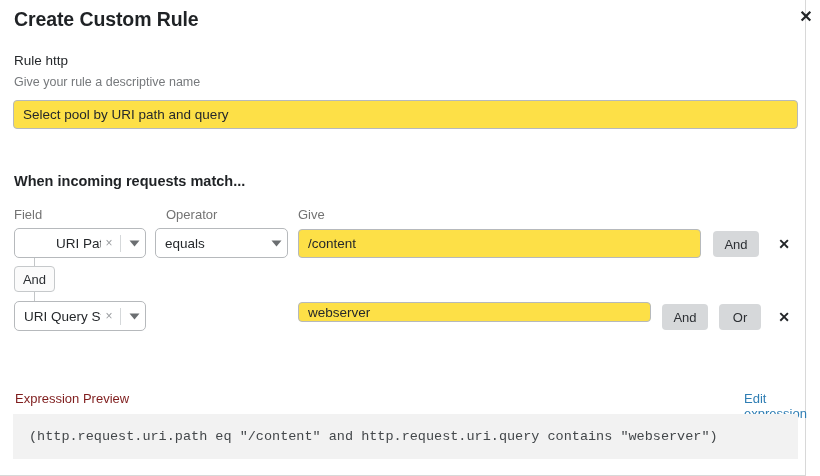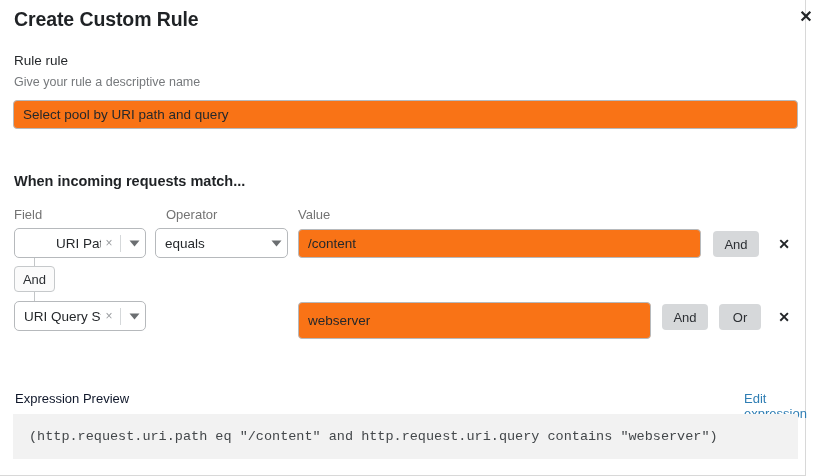--- a/index.html
+++ b/index.html
@@ -56,21 +56,21 @@
   .field-sublabel {
     position: absolute;
     font-size: 12.5px;
     color: #76797c;
   }
   .text-input {
     position: absolute;
     box-sizing: border-box;
     border: 1px solid #b6b9bc;
     border-radius: 4px;
-    background: #f97316;
+    background: #fde047;
     font-family: "Liberation Sans", sans-serif;
     font-size: 13.5px;
     color: #25282b;
     padding: 0 9px;
     outline: none;
   }
   .rule-name-input {
     left: 13px;
     top: 100px;
     width: 785px;
@@ -134,21 +134,21 @@
     cursor: pointer;
   }
   .caret svg { display: block; }
 
   .field-select-1 { left: 14px; top: 228px; width: 132px; padding-left: 32px; }
   .field-select-2 { left: 14px; top: 301px; width: 132px; }
   .op-select-1 { left: 155px; top: 228px; width: 133px; }
   .op-select-2 { left: 155px; top: 301px; width: 133px; }
 
   .value-input-1 { left: 298px; top: 229px; width: 403px; height: 29px; }
-  .value-input-2 { left: 298px; top: 302px; width: 353px; height: 37px; }
+  .value-input-2 { left: 298px; top: 302px; width: 353px; height: 20px; }
 
   .logic-btn {
     position: absolute;
     box-sizing: border-box;
     height: 26px;
     background: #d6d8da;
     border: none;
     border-radius: 4px;
     font-family: "Liberation Sans", sans-serif;
     font-size: 13px;
@@ -201,21 +201,21 @@
     font-size: 13px;
     color: #2c2f33;
     cursor: pointer;
   }
 
   .preview-label {
     position: absolute;
     left: 15px;
     top: 391px;
     font-size: 13px;
-    color: #0f172a;
+    color: #7f1d1d;
   }
   .edit-expression {
     position: absolute;
     left: 744px;
     top: 391px;
     font-size: 13px;
     color: #2f7eb4;
     text-decoration: none;
     cursor: pointer;
   }
@@ -239,29 +239,29 @@
   }
 </style>
 </head>
 <body>
 
 <div class="card">
 
   <div class="dialog-title">Create Custom Rule</div>
   <div class="close-icon">✕</div>
 
-  <div class="field-label" style="left:14px; top:53px;">Rule rule</div>
+  <div class="field-label" style="left:14px; top:53px;">Rule http</div>
   <div class="field-sublabel" style="left:14px; top:75px;">Give your rule a descriptive name</div>
   <input class="text-input rule-name-input" type="text" value="Select pool by URI path and query" style="">
 
   <div class="section-heading">When incoming requests match...</div>
 
   <div class="col-label field">Field</div>
   <div class="col-label operator">Operator</div>
-  <div class="col-label value">Value</div>
+  <div class="col-label value">Give</div>
 
   <div class="select-box field-select-1">
     <span class="select-text">URI Path</span>
     <span class="select-clear">×</span>
     <span class="select-sep"></span>
     <span class="caret">
       <svg width="11" height="7" viewBox="0 0 11 7">
           <path d="M0.5 0.5 L10.5 0.5 L5.5 6.5 Z" fill="#6b6e71"></path>
         </svg>
     </span>

